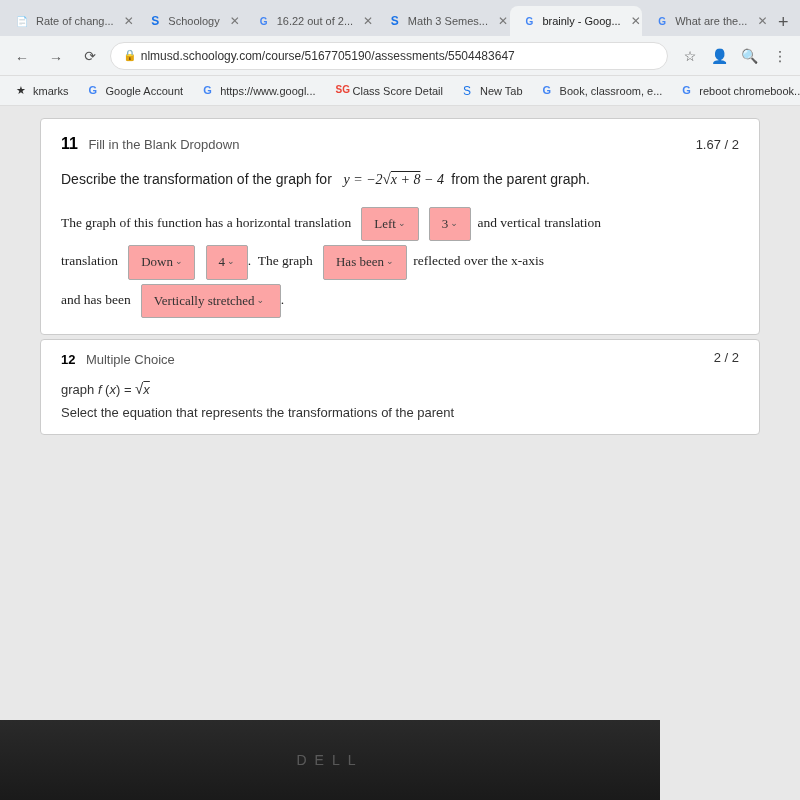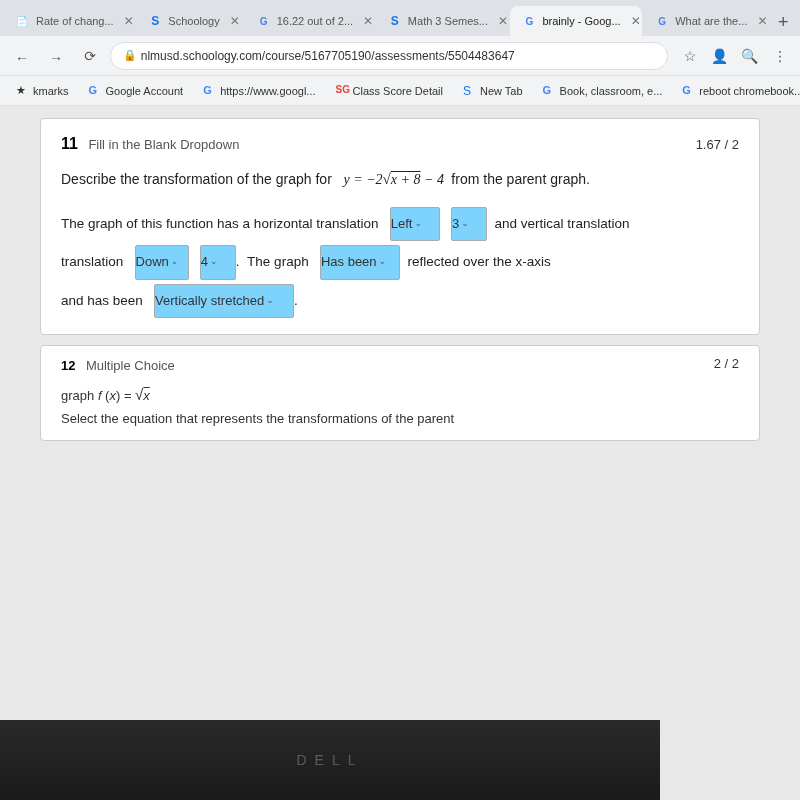--- a/index.html
+++ b/index.html
@@ -174,21 +174,21 @@
     }
 
     
     .page-content {
       flex: 1;
       background: #e8e8e8;
       overflow: hidden;
       display: flex;
       flex-direction: column;
       padding: 12px 40px;
-      gap: 10px;
+      gap: 4px;
     }
 
     
     .question-card {
       background: white;
       border: 1px solid #ccc;
       border-radius: 4px;
       padding: 16px 20px;
     }
 
@@ -218,28 +218,29 @@
 
     .math-formula {
       font-style: italic;
       font-family: "Times New Roman", serif;
     }
 
     .answer-area {
       font-size: 13.5px;
       color: #222;
       line-height: 2.2;
+      font-family: Liberation Serif, serif;
     }
 
     .inline-select {
       border: 1px solid #aaa;
       border-radius: 2px;
-      padding: 2px 0;
+      padding: 2px 12px;
       font-size: 13px;
-      background: #7dd3fc;
+      background: #fca5a5;
       color: #333;
       display: inline-flex;
       align-items: center;
       gap: 2px;
       vertical-align: middle;
       min-width: 50px;
     }
 
     .inline-select-wide {
       min-width: 140px;

